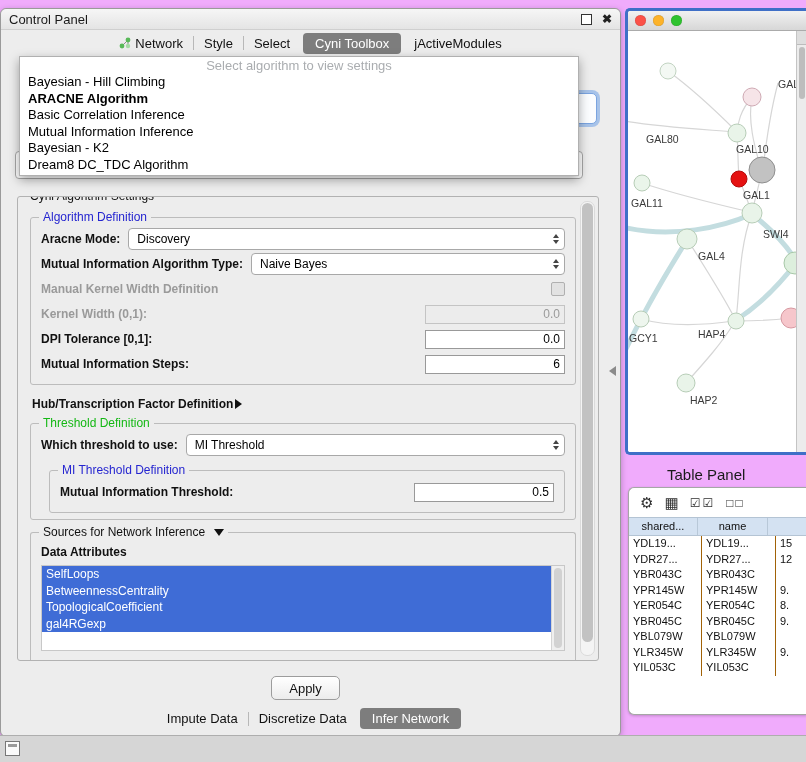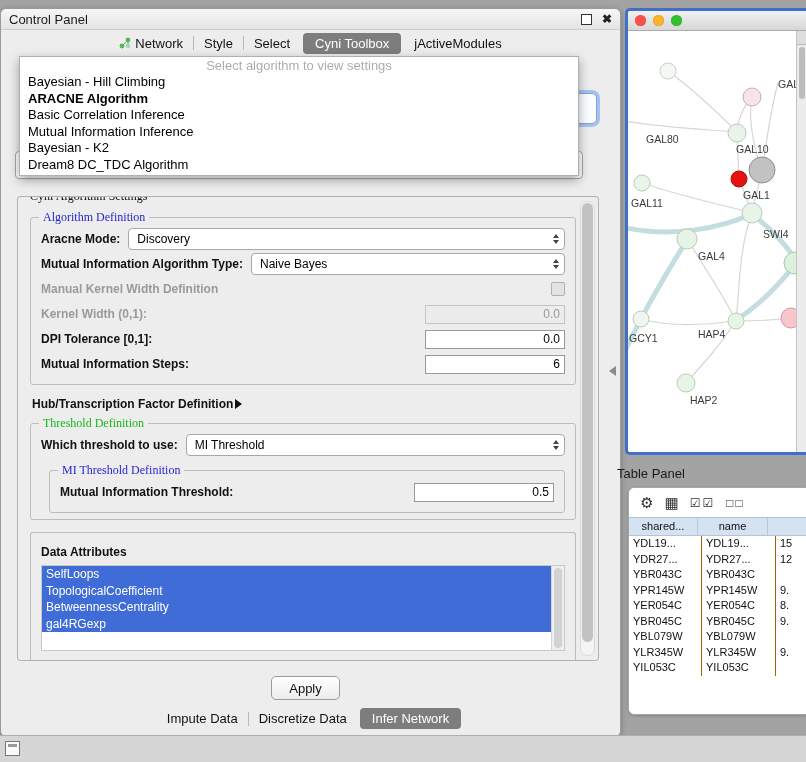--- a/index.html
+++ b/index.html
@@ -1,17 +1,17 @@
 <!DOCTYPE html>
 <html><head>
 <meta charset="utf-8">
 <style>
   html,body{margin:0;padding:0;}
   body{font-family:"Liberation Sans",sans-serif;}
-  .screen{position:relative;width:806px;height:762px;background:#a3a3a3;overflow:hidden;}
+  .screen{position:relative;width:806px;height:762px;background:#f0abfc;overflow:hidden;}
 
   
   #control-panel{position:absolute;left:0;top:8px;width:619px;height:727px;background:#ededed;
     border:1px solid #9a9a9a;border-radius:6px;box-shadow:0 2px 6px rgba(0,0,0,.25);}
   .cp-titlebar{height:20px;display:flex;align-items:center;padding:0 8px;font-size:13px;color:#1a1a1a;
     background:linear-gradient(#f6f6f6,#e4e4e4);border-bottom:1px solid #cfcfcf;border-radius:6px 6px 0 0;}
   .cp-title{flex:1;}
   .float-icon{width:9px;height:9px;border:1.5px solid #333;margin-right:10px;background:#fff;}
   .close-icon{font-size:12px;font-weight:bold;color:#222;line-height:1;}
   .cp-tabbar{height:26px;display:flex;justify-content:center;align-items:center;font-size:13px;}
@@ -29,21 +29,21 @@
 
   
   .focus-button{position:absolute;left:565px;top:38px;width:29px;height:29px;border-radius:5px;background:#fbfdff;
     border:1px solid #7aa4e0;box-shadow:0 0 0 3px rgba(110,160,230,.55);z-index:5;}
   .combo-sliver{position:absolute;left:14px;top:96px;width:566px;height:26px;background:#fff;
     border:1px solid #a8a8a8;border-radius:4px;z-index:1;}
 
   
   .settings-frame{position:absolute;left:16px;top:141px;width:580px;height:463px;border:1px solid #b2b2b2;
     border-radius:3px;overflow:hidden;}
-  .legend{position:absolute;top:-8px;left:8px;background:#ededed;padding:0 4px;font-size:12px;color:#111;white-space:nowrap;font-family:Liberation Serif, serif;}
+  .legend{position:absolute;top:-8px;left:8px;background:#ededed;padding:0 4px;font-size:12px;color:#111;white-space:nowrap;}
   .legend.blue{color:#2525d0;}
   .legend.green{color:#14b814;}
   .frame-scroll{position:absolute;right:3px;top:4px;bottom:4px;width:13px;background:#f4f4f4;
     border:1px solid #dadada;border-radius:7px;}
   .frame-thumb{position:absolute;left:1px;right:1px;top:1px;height:97%;background:#c2c2c2;border-radius:6px;}
   .frame-content{position:absolute;top:8px;left:12px;right:22px;bottom:0;}
 
   .group{position:relative;border:1px solid #bcbcbc;border-radius:3px;padding:10px 10px 6px;margin-top:12px;}
   .f-row{display:flex;align-items:center;height:22px;margin-bottom:3px;font-size:12px;}
   .f-label{font-weight:bold;margin-right:8px;white-space:nowrap;color:#111;}
@@ -88,21 +88,21 @@
   .light.green{background:#2fc32f;}
   .nw-canvas{position:relative;height:421px;background:#fff;overflow:hidden;}
   .node-label{font-size:10.5px;fill:#3a3a3a;font-family:"Liberation Sans",sans-serif;}
   .edge{fill:none;stroke:#d6d6d6;stroke-width:1.2;}
   .edge-thick{fill:none;stroke:#c3dde0;stroke-width:5;}
   .nw-scroll{position:absolute;right:0;top:0;bottom:0;width:9px;background:#ececec;border-left:1px solid #c4c4c4;}
   .nw-corner{position:absolute;right:0;top:0;width:9px;height:13px;background:#dedede;border-bottom:1px solid #bcbcbc;}
   .nw-thumb{position:absolute;top:16px;right:1px;width:6px;height:52px;background:#bdbdbd;border-radius:3px;}
 
   
-  .table-panel-title{position:absolute;left:617px;top:466px;font-size:13px;color:#1a1a1a;}
+  .table-panel-title{position:absolute;left:667px;top:466px;font-size:15px;color:#1a1a1a;}
   #table-window{position:absolute;left:628px;top:487px;width:178px;height:226px;background:#fff;
     border:1px solid #a6a6a6;border-right:none;border-radius:6px 0 0 6px;overflow:hidden;box-shadow:0 1px 3px rgba(0,0,0,.2);}
   .tw-toolbar{height:29px;display:flex;align-items:center;gap:11px;padding:0 11px;}
   .tw-icon{font-size:15px;color:#2e2e2e;line-height:1;}
   .tw-icon.small{font-size:12px;letter-spacing:2px;}
   .tw-head{display:flex;background:#d4e2f2;border-top:1px solid #b4c4d4;border-bottom:1px solid #b4c4d4;height:17px;font-size:11px;}
   .tw-hcell{line-height:17px;text-align:center;border-right:1px solid #b8c8d8;overflow:hidden;white-space:nowrap;color:#111;}
   .c0{width:68px;flex:none;}
   .c1{width:69px;flex:none;}
   .c2{flex:1;}
@@ -254,28 +254,32 @@
               <span class="legend blue">MI Threshold Definition</span>
               <div class="f-row">
                 <span class="f-label">Mutual Information Threshold:</span>
                 <span class="spacer"></span>
                 <div class="num-input">0.5</div>
               </div>
             </div>
           </div>
 
           <div class="group sources-group">
+            <span class="legend">
+              <span>Sources for Network Inference</span>
+              <span class="tri-down"></span>
+            </span>
             <div class="attr-title">Data Attributes</div>
             <div class="attr-list">
               <div class="attr-scroll">
                 <div class="attr-thumb"></div>
               </div>
             <div class="attr-item">SelfLoops</div>
+                <div class="attr-item">BetweennessCentrality</div>
                 <div class="attr-item">TopologicalCoefficient</div>
-                <div class="attr-item">BetweennessCentrality</div>
                 <div class="attr-item">gal4RGexp</div>
               </div>
           </div>
 
         </div>
       </div>
 
       <div class="apply-btn">Apply</div>
 
       <div class="cp-bottom-tabs">

